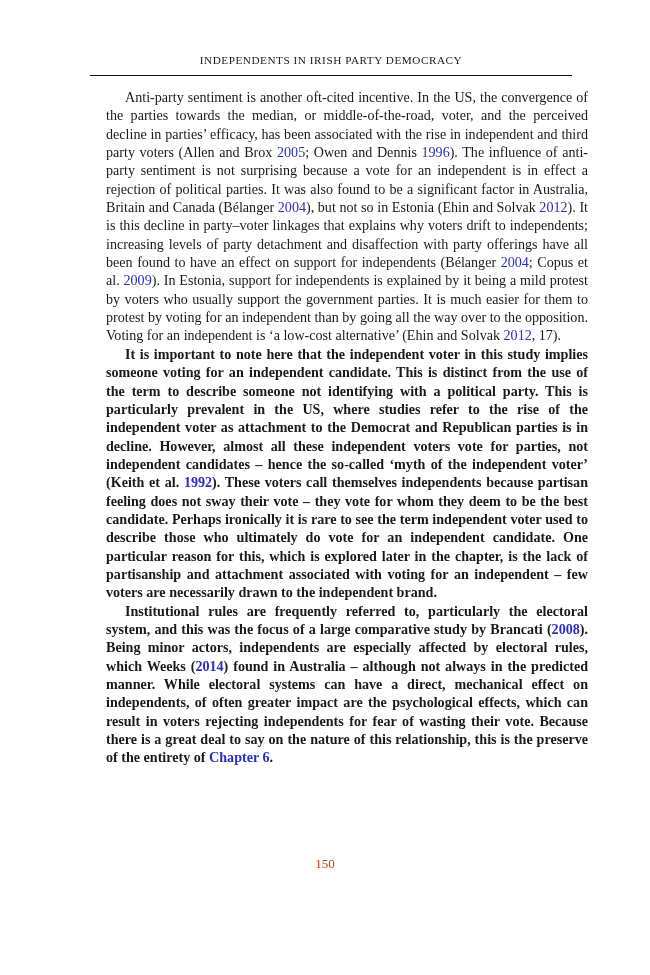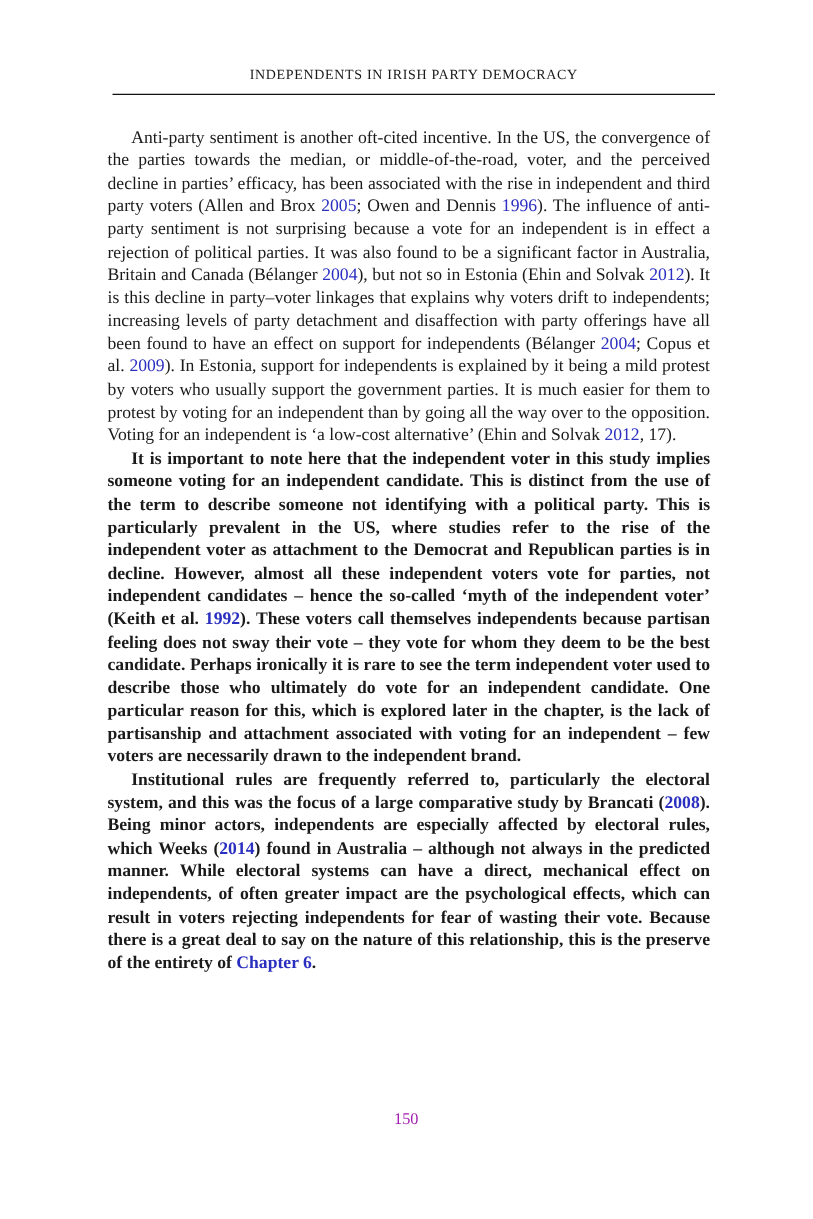--- a/index.html
+++ b/index.html
@@ -39,24 +39,23 @@
     position: absolute;
     left: 90px;
     top: 75px;
     width: 482px;
     height: 1.4px;
     background: #111111;
   }
 
   .textblock {
     position: absolute;
-    left: 86px;
+    left: 106px;
     top: 88px;
     width: 482px;
-    margin-top: 13px;
   }
 
   p.para {
     margin: 0;
     text-align: justify;
     text-justify: inter-word;
     font-size: 14.1px;
     line-height: 18.35px;
     text-indent: 19px;
     hyphens: manual;
@@ -70,25 +69,25 @@
   }
 
   a.ref, .ref {
     color: #2b2fbf;
     text-decoration: none;
   }
 
   .folio {
     position: absolute;
     left: 0;
-    top: 887px;
+    top: 856px;
     width: 650px;
     text-align: center;
     font-size: 13px;
-    color: #a21caf;
+    color: #c2410c;
   }
 </style>
 </head>
 <body>
 
 <div class="page">
 
   <div class="running-head">INDEPENDENTS IN IRISH PARTY DEMOCRACY</div>
 
   <div class="head-rule"></div>

